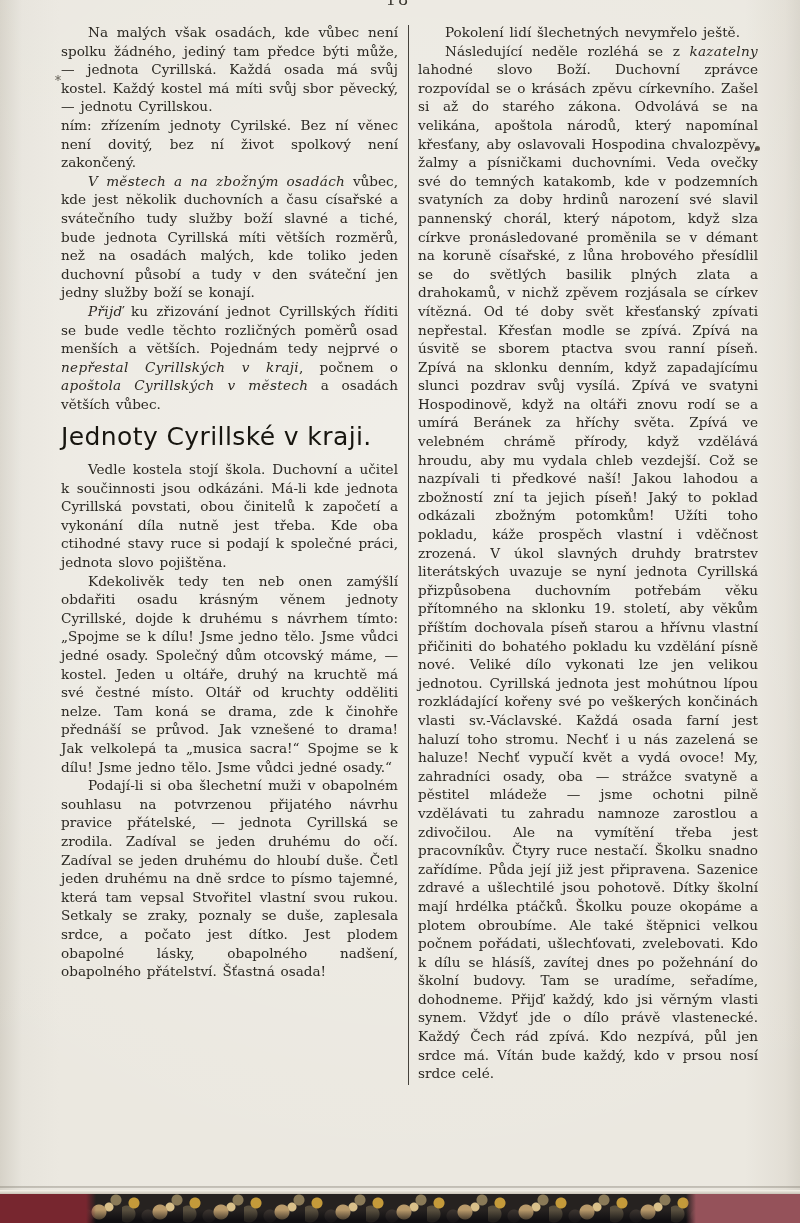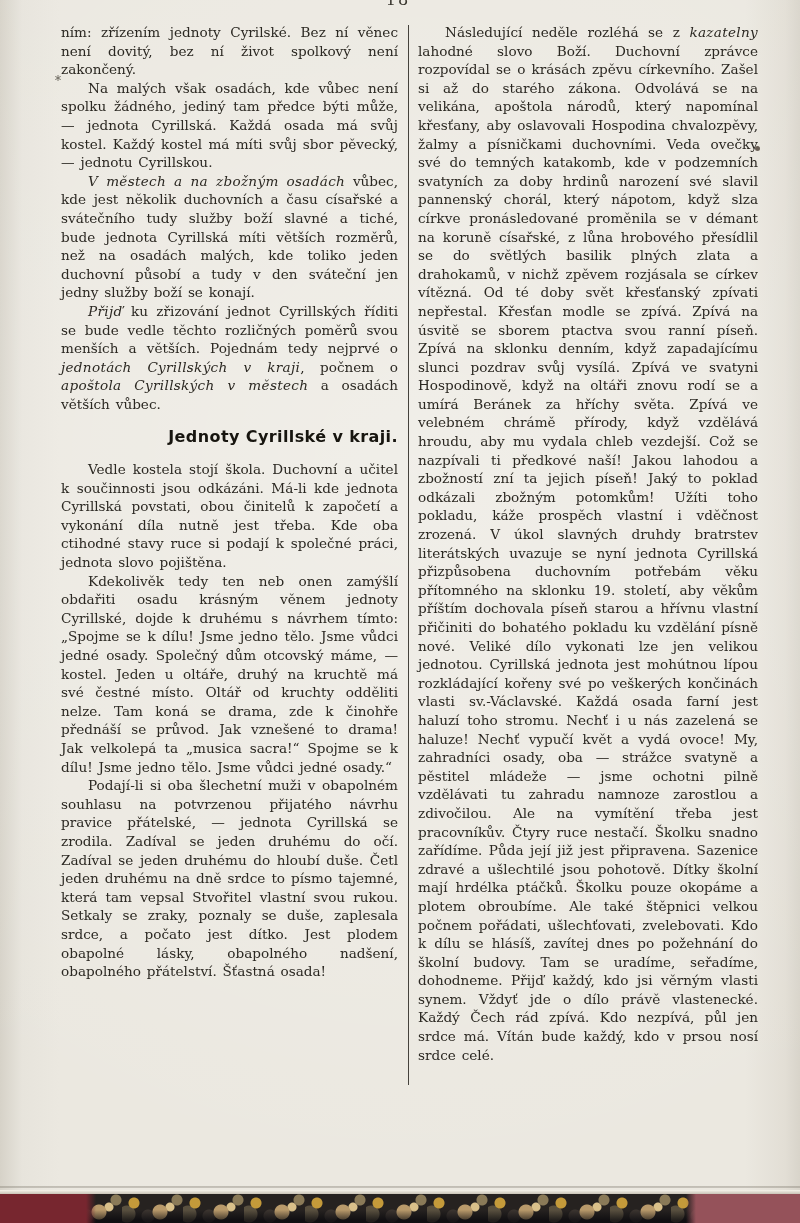--- a/index.html
+++ b/index.html
@@ -50,24 +50,24 @@
   p.para {
     margin: 0;
     text-indent: 27px;
     text-align: justify;
     word-spacing: 1.5px;
   }
   p.no-indent { text-indent: 0; }
   em { letter-spacing: 0.3px; }
   h2.section-heading {
     font-family: "DejaVu Sans", "Liberation Sans", sans-serif;
-    font-size: 16px;
-    font-weight: bold;
+    font-size: 25px;
+    font-weight: normal;
     color: var(--heading-ink, #17150f);
-    text-align: right;
+    text-align: left;
     letter-spacing: 0.4px;
     margin: 15px 0 13px 0;
   }
   .ink-speck {
     position: absolute;
     left: 755px; top: 146px;
     width: 5px; height: 5px;
     border-radius: 50%;
     background: #4a3f35;
     opacity: 0.8;
@@ -113,31 +113,32 @@
   }
 </style>
 </head>
 <body style="--paper: #e9e6de; --ink: #2b2822; --heading-ink: #17150f; --divider: #45423c; --band-maroon-left: #77262f; --band-maroon-right: #95525a; --band-base: #262220; --band-gold: #c49a3a; --band-tan: #b99a6b;">
 
 <div class="page-number">18</div>
 <div class="margin-mark">*</div>
 
 <div class="columns">
   <div class="col col-left" id="left-col">
+      <p class="para"><span>Na malých však osadách, kde vůbec není spolku žádného, jediný tam předce býti může, — jednota Cyrillská. Každá osada má svůj kostel. Každý kostel má míti svůj sbor pěvecký, — jednotu Cyrillskou.</span></p>
       <p class="para no-indent"><span>ním: zřízením jednoty Cyrilské. Bez ní věnec není dovitý, bez ní život spolkový není zakončený.</span></p>
-      <p class="para"><span>Na malých však osadách, kde vůbec není spolku žádného, jediný tam předce býti může, — jednota Cyrillská. Každá osada má svůj kostel. Každý kostel má míti svůj sbor pěvecký, — jednotu Cyrillskou.</span></p>
       <p class="para"><em>V městech a na zbožným osadách</em><span> vůbec, kde jest několik duchovních a času císařské a svátečního tudy služby boží slavné a tiché, bude jednota Cyrillská míti větších rozměrů, než na osadách malých, kde toliko jeden duchovní působí a tudy v den sváteční jen jedny služby boží se konají.</span></p>
-      <p class="para"><em>Přijď</em><span> ku zřizování jednot Cyrillských říditi se bude vedle těchto rozličných poměrů svou menších a větších. Pojednám tedy nejprvé o </span><em>jednotách Cyrillských v kraji</em><span>, počnem o </span><em>apoštola Cyrillských v městech</em><span> a osadách větších vůbec.</span></p>
+      <p class="para"><em>Přijď</em><span> ku zřizování jednot Cyrillských říditi se bude vedle těchto rozličných poměrů osad menších a větších. Pojednám tedy nejprvé o </span><em>nepřestal Cyrillských v kraji</em><span>, počnem o </span><em>apoštola Cyrillských v městech</em><span> a osadách větších vůbec.</span></p>
       <h2 class="section-heading">Jednoty Cyrillské v kraji.</h2>
       <p class="para"><span>Vedle kostela stojí škola. Duchovní a učitel k součinnosti jsou odkázáni. Má-li kde jednota Cyrillská povstati, obou činitelů k započetí a vykonání díla nutně jest třeba. Kde oba ctihodné stavy ruce si podají k společné práci, jednota slovo pojištěna.</span></p>
       <p class="para"><span>Kdekolivěk tedy ten neb onen zamýšlí obdařiti osadu krásným věnem jednoty Cyrillské, dojde k druhému s návrhem tímto: „Spojme se k dílu! Jsme jedno tělo. Jsme vůdci jedné osady. Společný dům otcovský máme, — kostel. Jeden u oltáře, druhý na kruchtě má své čestné místo. Oltář od kruchty odděliti nelze. Tam koná se drama, zde k činohře přednáší se průvod. Jak vznešené to drama! Jak velkolepá ta „musica sacra!“ Spojme se k dílu! Jsme jedno tělo. Jsme vůdci jedné osady.“</span></p>
       <p class="para"><span>Podají-li si oba šlechetní muži v obapolném souhlasu na potvrzenou přijatého návrhu pravice přátelské, — jednota Cyrillská se zrodila. Zadíval se jeden druhému do očí. Zadíval se jeden druhému do hloubí duše. Četl jeden druhému na dně srdce to písmo tajemné, která tam vepsal Stvořitel vlastní svou rukou. Setkaly se zraky, poznaly se duše, zaplesala srdce, a počato jest dítko. Jest plodem obapolné lásky, obapolného nadšení, obapolného přátelství. Šťastná osada!</span></p>
     </div>
   <div class="divider"></div>
   <div class="col col-right" id="right-col">
+      <p class="para"><span>Pokolení lidí šlechetných nevymřelo ještě.</span></p>
       <p class="para"><span>Následující neděle rozléhá se z </span><em>kazatelny</em><span> lahodné slovo Boží. Duchovní zprávce rozpovídal se o krásách zpěvu církevního. Zašel si až do starého zákona. Odvolává se na velikána, apoštola národů, který napomínal křesťany, aby oslavovali Hospodina chvalozpěvy, žalmy a písničkami duchovními. Veda ovečky své do temných katakomb, kde v podzemních svatyních za doby hrdinů narození své slavil pannenský chorál, který nápotom, když slza církve pronásledované proměnila se v démant na koruně císařské, z lůna hrobového přesídlil se do světlých basilik plných zlata a drahokamů, v nichž zpěvem rozjásala se církev vítězná. Od té doby svět křesťanský zpívati nepřestal. Křesťan modle se zpívá. Zpívá na úsvitě se sborem ptactva svou ranní píseň. Zpívá na sklonku denním, když zapadajícímu slunci pozdrav svůj vysílá. Zpívá ve svatyni Hospodinově, když na oltáři znovu rodí se a umírá Beránek za hříchy světa. Zpívá ve velebném chrámě přírody, když vzdělává hroudu, aby mu vydala chleb vezdejší. Což se nazpívali ti předkové naší! Jakou lahodou a zbožností zní ta jejich píseň! Jaký to poklad odkázali zbožným potomkům! Užíti toho pokladu, káže prospěch vlastní i vděčnost zrozená. V úkol slavných druhdy bratrstev literátských uvazuje se nyní jednota Cyrillská přizpůsobena duchovním potřebám věku přítomného na sklonku 19. století, aby věkům příštím dochovala píseň starou a hřívnu vlastní přičiniti do bohatého pokladu ku vzdělání písně nové. Veliké dílo vykonati lze jen velikou jednotou. Cyrillská jednota jest mohútnou lípou rozkládající kořeny své po veškerých končinách vlasti sv.-Václavské. Každá osada farní jest haluzí toho stromu. Nechť i u nás zazelená se haluze! Nechť vypučí květ a vydá ovoce! My, zahradníci osady, oba — strážce svatyně a pěstitel mládeže — jsme ochotni pilně vzdělávati tu zahradu namnoze zarostlou a zdivočilou. Ale na vymítění třeba jest pracovníkův. Čtyry ruce nestačí. Školku snadno zařídíme. Půda její již jest připravena. Sazenice zdravé a ušlechtilé jsou pohotově. Dítky školní mají hrdélka ptáčků. Školku pouze okopáme a plotem obroubíme. Ale také štěpnici velkou počnem pořádati, ušlechťovati, zvelebovati. Kdo k dílu se hlásíš, zavítej dnes po požehnání do školní budovy. Tam se uradíme, seřadíme, dohodneme. Přijď každý, kdo jsi věrným vlasti synem. Vždyť jde o dílo právě vlastenecké. Každý Čech rád zpívá. Kdo nezpívá, půl jen srdce má. Vítán bude každý, kdo v prsou nosí srdce celé.</span></p>
     </div>
 </div>
 
 <div class="ink-speck"></div>
 <div class="page-edge-line"></div>
 
 <div class="band">
   <div class="band-top-light"></div>
   <div class="band-marble"></div>

